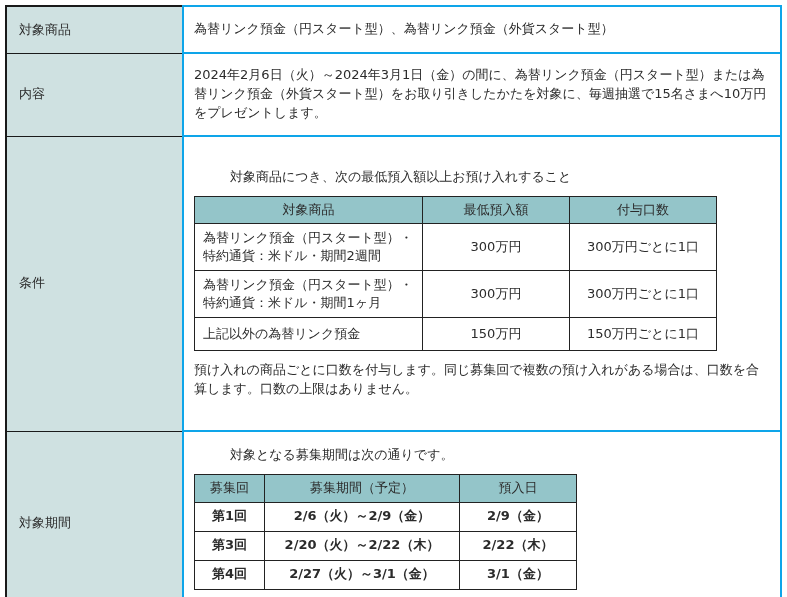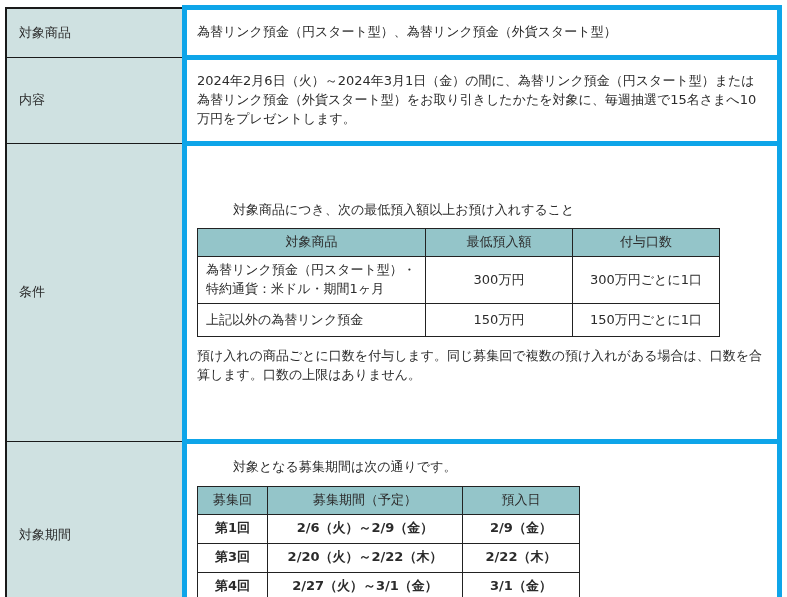--- a/index.html
+++ b/index.html
@@ -25,21 +25,21 @@
     background: #cfe1e1;
     border: 1px solid #1a1a1a;
     font-weight: normal;
     text-align: left;
     vertical-align: middle;
     padding: 6px 8px 6px 12px;
     font-size: 13px;
     line-height: 1.4;
   }
   .campaign-table > tbody > tr > td {
-    border: 5px solid #0ea5e9;
+    border: 2px solid #0ea5e9;
     padding: 6px 12px 6px 10px;
     font-size: 13px;
     line-height: 1.45;
     vertical-align: middle;
   }
   tr.row-product  > td { height: 33px; }
   tr.row-description > td { height: 69px; }
   tr.row-conditions > td { height: 281px; vertical-align: top; padding-top: 11px; }
   tr.row-period > td { height: 170px; vertical-align: top; padding-top: 10px; }
 
@@ -110,20 +110,25 @@
           </colgroup>
           <thead>
             <tr>
               <th>対象商品</th>
               <th>最低預入額</th>
               <th>付与口数</th>
             </tr>
           </thead>
           <tbody>
             <tr>
+              <td class="cell-left">為替リンク預金（円スタート型）・特約通貨：米ドル・期間2週間</td>
+              <td>300万円</td>
+              <td>300万円ごとに1口</td>
+            </tr>
+            <tr>
               <td class="cell-left">為替リンク預金（円スタート型）・特約通貨：米ドル・期間1ヶ月</td>
               <td>300万円</td>
               <td>300万円ごとに1口</td>
             </tr>
             <tr class="single">
               <td class="cell-left">上記以外の為替リンク預金</td>
               <td>150万円</td>
               <td>150万円ごとに1口</td>
             </tr>
           </tbody>

